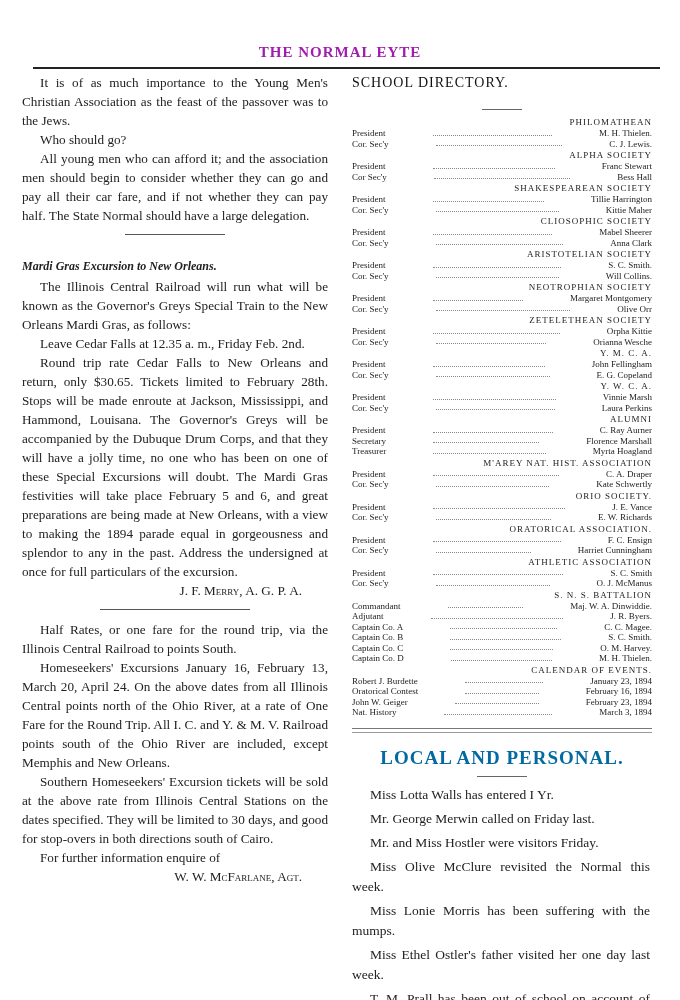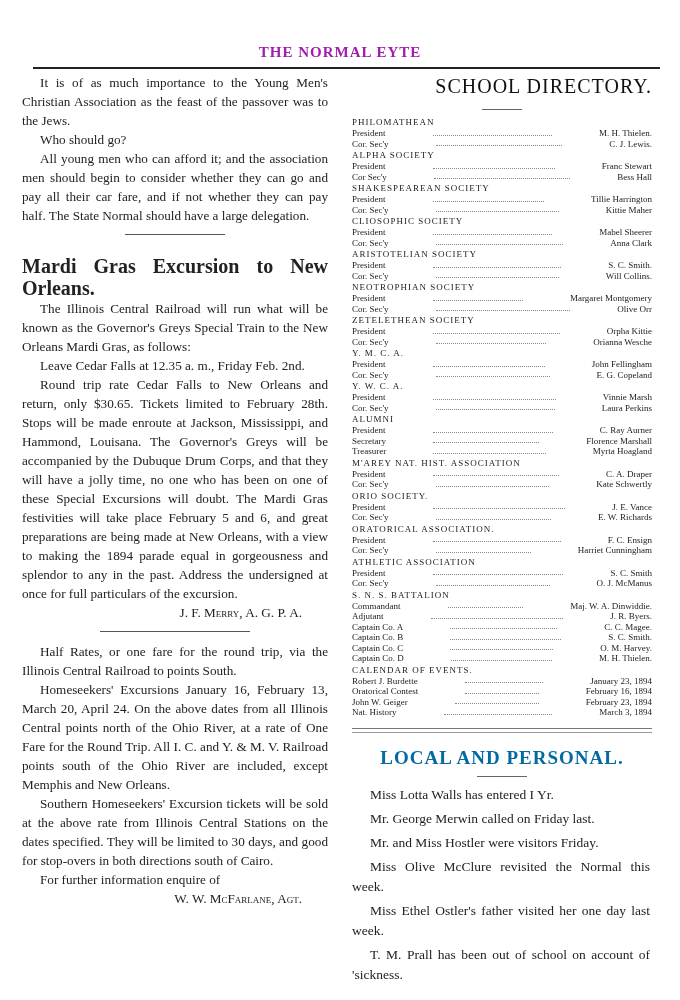--- a/index.html
+++ b/index.html
@@ -5,26 +5,26 @@
   html, body { margin:0; padding:0; background:#ffffff; }
   body { width:680px; height:1000px; position:relative; overflow:hidden; color:#222; font-family:"Liberation Serif", "DejaVu Serif", serif; }
   .masthead { position:absolute; top:44px; left:0; width:680px; text-align:center; font-weight:bold; font-size:15px; letter-spacing:1px; color:#a21caf; }
   .rule-top { position:absolute; top:67px; left:33px; width:627px; height:2px; background:#222; }
   .col-left { position:absolute; top:73px; left:22px; width:306px; font-size:13.2px; line-height:19px; text-align:justify; }
   .col-right { position:absolute; top:73px; left:352px; width:300px; }
   p { margin:0; }
   .ind { text-indent:18px; }
   .left-sm-rule { width:100px; height:1px; background:#555; margin:9px auto 10px auto; }
   .left-sm-rule.wide { width:150px; }
-  .heading-bold { font-weight:bold; font-size:20px; line-height:22px; margin-top:20px; }
+  .heading-bold { font-weight:bold; font-size:12px; line-height:22px; margin-top:20px;font-style:italic; }
   .signature { text-align:right; padding-right:26px; }
   .sc { font-variant:small-caps; }
-  .dir-title { text-align:right; font-size:20px; letter-spacing:1px; color:#111; margin-top:2px; height:28px; }
+  .dir-title { text-align:left; font-size:14px; letter-spacing:1px; color:#111; margin-top:2px; height:28px; }
   .dir-rule { width:40px; height:1px; background:#666; margin:6px auto 7px auto; }
-  .dir-sec { text-align:left; font-size:9px; letter-spacing:1px; line-height:11px; margin-top:1px; }
+  .dir-sec { text-align:right; font-size:9px; letter-spacing:1px; line-height:11px; margin-top:1px; }
   .dir-row { display:flex; font-size:9px; line-height:10.5px;gap:46px; }
   .dir-row .lbl { white-space:nowrap; }
   .dir-row .dots { flex:1; border-bottom:1px dotted #888; margin:0 1px 3px 1px; }
   .dir-row .val { white-space:nowrap; }
   .dir-bottom-rule { height:1px; background:#777; margin:10px 0 3px 0; }
   .dir-bottom-rule2 { height:1px; background:#999; margin:0 0 0 0; }
   .lp-title { text-align:center; font-weight:bold; font-size:19px; letter-spacing:1px; margin-top:14px; color:#0369a1; }
   .lp-rule { width:50px; height:1px; background:#666; margin:7px auto 8px auto; }
   .lp-item { font-family:"Liberation Serif", serif; font-size:13.5px; line-height:20px; margin-bottom:4px; text-align:justify; padding-right:2px; }
 </style>
@@ -273,17 +273,18 @@
   <div class="dir-bottom-rule"></div>
   <div class="dir-bottom-rule2"></div>
 
   <div class="lp-title">LOCAL AND PERSONAL.</div>
   <div class="lp-rule"></div>
   <div id="lp-list">
       <p class="lp-item ind">Miss Lotta Walls has entered I Yr.</p>
       <p class="lp-item ind">Mr. George Merwin called on Friday last.</p>
       <p class="lp-item ind">Mr. and Miss Hostler were visitors Friday.</p>
       <p class="lp-item ind">Miss Olive McClure revisited the Normal this week.</p>
+      <p class="lp-item ind">Miss Lonie Morris has been suffering with the mumps.</p>
       <p class="lp-item ind">Miss Ethel Ostler's father visited her one day last week.</p>
       <p class="lp-item ind">T. M. Prall has been out of school on account of 'sickness.</p>
     </div>
 
 </div>
 
 </body></html>

